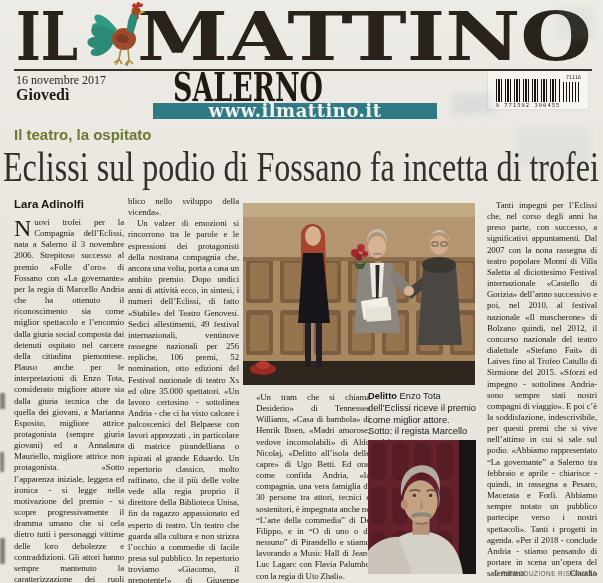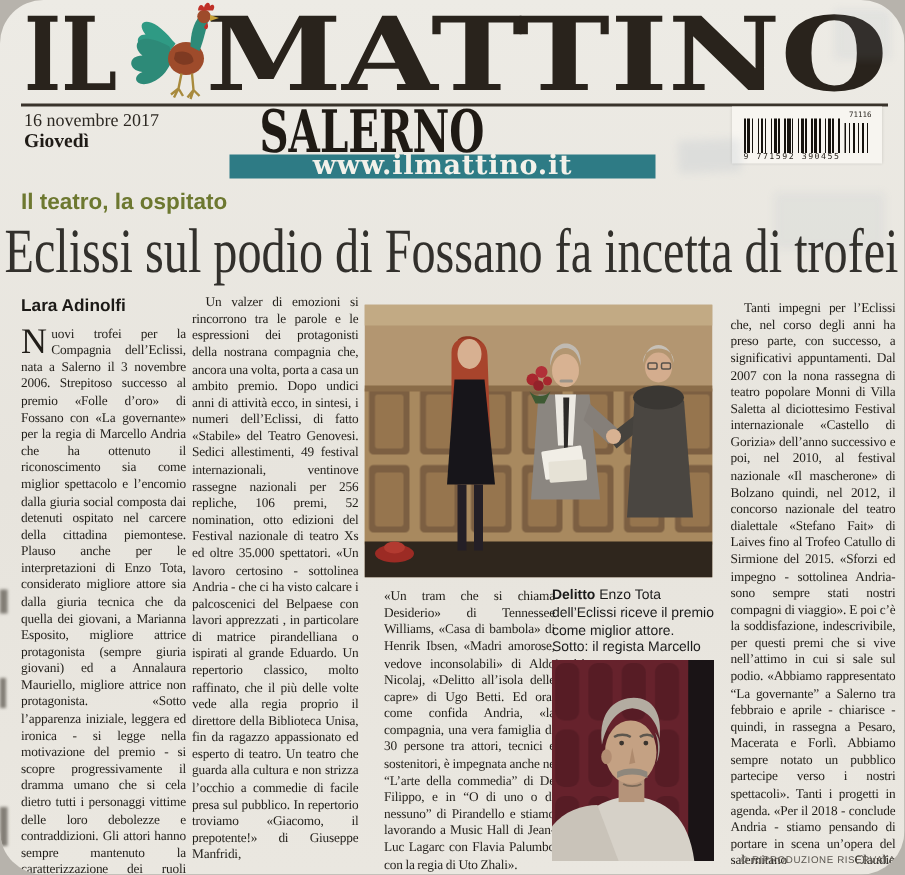--- a/index.html
+++ b/index.html
@@ -1,28 +1,28 @@
 <!DOCTYPE html>
 <html><head>
 <meta charset="utf-8">
 <style>
   html,body{margin:0;padding:0;background:#b7b3ac;}
   .page{position:relative;width:603px;height:583px;margin:0 auto;overflow:hidden;
         background:linear-gradient(180deg,#edebe5 0%,#e7e4dd 55%,#eae7e0 100%);
-        font-family:"Liberation Serif",serif;border-radius:29px;}
+        font-family:"Liberation Serif",serif;}
   .abs{position:absolute;}
 
   
   .mast-text{font-family:"DejaVu Serif",serif;font-weight:bold;fill:#29231c;font-size:68px;}
   .rooster{left:82px;top:1px;width:72px;height:68px;}
   .founded{left:463px;top:56px;width:128px;text-align:right;
            font-family:"DejaVu Serif",serif;font-weight:bold;font-size:11px;color:#2a251e;}
   .mast-rule{left:14px;top:69px;width:578px;height:2px;background:#39332b;}
   .date{left:16px;top:73px;font-size:12px;color:#2c2822;}
-  .day{left:16px;top:86px;font-weight:bold;font-size:13px;color:#1f1b16;}
+  .day{left:16px;top:86px;font-weight:bold;font-size:16px;color:#1f1b16;}
   .edition-text{font-family:"DejaVu Serif",serif;font-weight:bold;font-size:39px;fill:#1f1a14;}
   .web{left:153px;top:103px;width:284px;height:16px;background:#2e7b85;color:#f2f1ea;
        font-family:"DejaVu Serif",serif;font-weight:bold;font-size:18px;
        text-align:center;line-height:16px;letter-spacing:.5px;}
   .barcode{left:488px;top:71px;width:100px;height:38px;background:#f7f5f0;box-shadow:0 0 2px rgba(0,0,0,.15);}
   .bars{position:absolute;left:8px;top:8px;width:64px;height:23px;
         background:repeating-linear-gradient(90deg,#15120e 0 1px,transparent 1px 2px,#15120e 2px 4px,transparent 4px 5px,#15120e 5px 6px,transparent 6px 9px);}
   .bars2{position:absolute;right:8px;top:11px;width:17px;height:20px;
         background:repeating-linear-gradient(90deg,#15120e 0 1px,transparent 1px 3px,#15120e 3px 4px,transparent 4px 6px);}
   .bc-top{position:absolute;right:7px;top:3px;font-family:"DejaVu Sans Mono",monospace;font-size:5px;color:#2a2620;}
@@ -120,20 +120,21 @@
 
   <svg class="abs headline-svg" width="603" height="48">
     <text class="headline-text" x="3" y="38" textLength="596" lengthAdjust="spacingAndGlyphs">Eclissi sul podio di Fossano fa incetta di trofei</text>
   </svg>
 
   <div class="abs byline">Lara Adinolfi</div>
 
   <div class="abs col col1"><span class="dropcap">N</span><span>uovi trofei per la Compagnia dell’Eclissi, nata a Salerno il 3 novembre 2006. Strepitoso successo al premio «Folle d’oro» di Fossano con «La governante» per la regia di Marcello Andria che ha ottenuto il riconoscimento sia come miglior spettacolo e l’encomio dalla giuria social composta dai detenuti ospitato nel carcere della cittadina piemontese. Plauso anche per le interpretazioni di Enzo Tota, considerato migliore attore sia dalla giuria tecnica che da quella dei giovani, a Marianna Esposito, migliore attrice protagonista (sempre giuria giovani) ed a Annalaura Mauriello, migliore attrice non protagonista. «Sotto l’apparenza iniziale, leggera ed ironica - si legge nella motivazione del premio - si scopre progressivamente il dramma umano che si cela dietro tutti i personaggi vittime delle loro debolezze e contraddizioni. Gli attori hanno sempre mantenuto la caratterizzazione dei ruoli rendendoli veri e coinvolgendo emotivamente il pub-</span></div>
 
   <div class="abs col col2">
+    <p>blico nello sviluppo della vicenda».</p>
     <p class="indent">Un valzer di emozioni si rincorrono tra le parole e le espressioni dei protagonisti della nostrana compagnia che, ancora una volta, porta a casa un ambito premio. Dopo undici anni di attività ecco, in sintesi, i numeri dell’Eclissi, di fatto «Stabile» del Teatro Genovesi. Sedici allestimenti, 49 festival internazionali, ventinove rassegne nazionali per 256 repliche, 106 premi, 52 nomination, otto edizioni del Festival nazionale di teatro Xs ed oltre 35.000 spettatori. «Un lavoro certosino - sottolinea Andria - che ci ha visto calcare i palcoscenici del Belpaese con lavori apprezzati , in particolare di matrice pirandelliana o ispirati al grande Eduardo. Un repertorio classico, molto raffinato, che il più delle volte vede alla regia proprio il direttore della Biblioteca Unisa, fin da ragazzo appassionato ed esperto di teatro. Un teatro che guarda alla cultura e non strizza l’occhio a commedie di facile presa sul pubblico. In repertorio troviamo «Giacomo, il prepotente!» di Giuseppe Manfridi,</p>
   </div>
 
   <div class="abs photo-main">
     <svg viewBox="0 0 232 182" preserveAspectRatio="none">
       <defs>
         <pattern id="panels" width="34" height="52" patternUnits="userSpaceOnUse">
           <rect width="34" height="52" fill="#a8895f"></rect>
           <rect x="3" y="3" width="27" height="45" rx="3" fill="#7c5f42"></rect>
           <rect x="7" y="8" width="19" height="36" rx="2" fill="#96754e"></rect>

